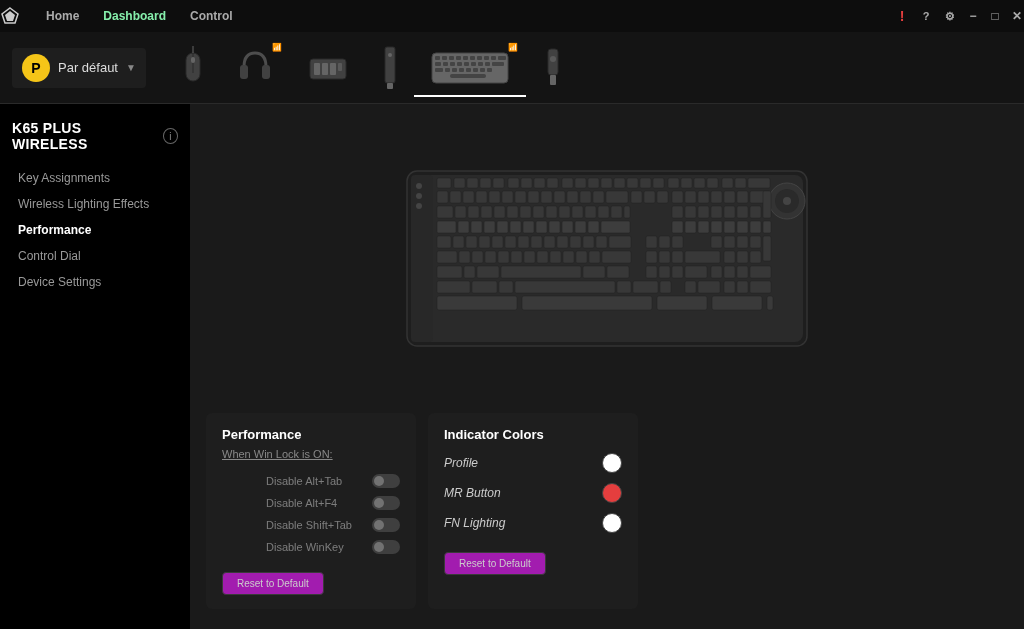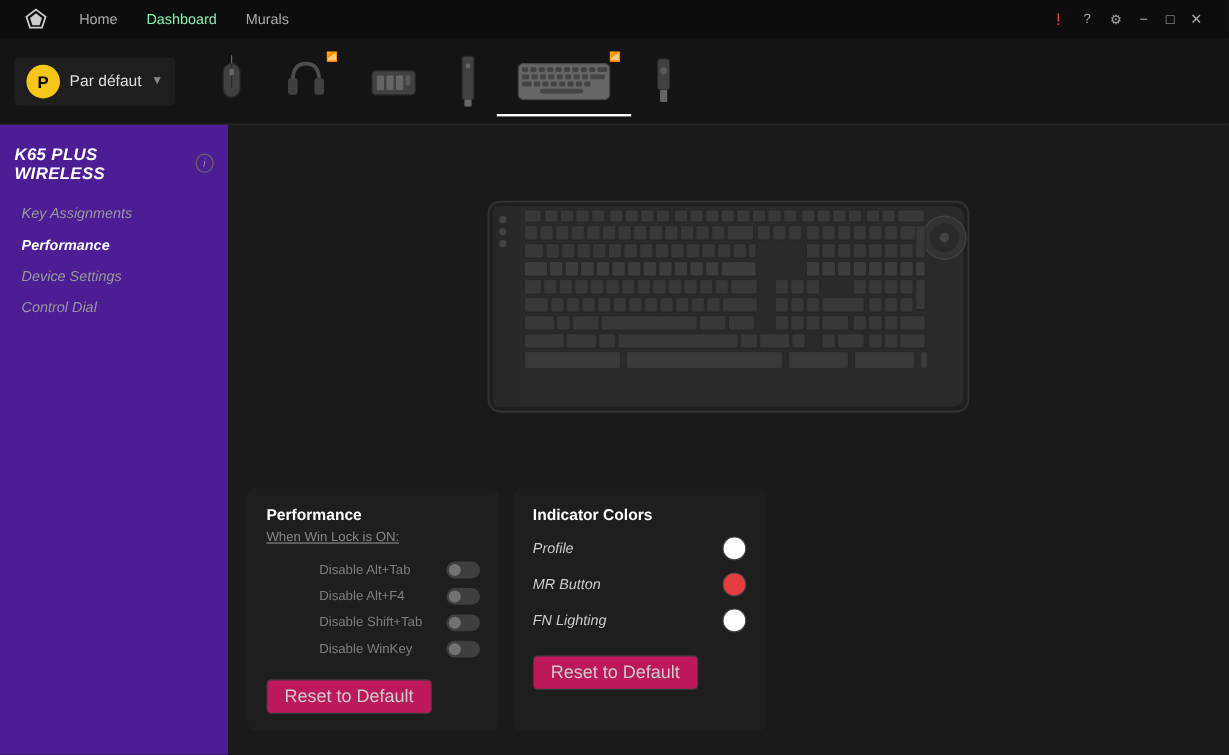--- a/index.html
+++ b/index.html
@@ -12,22 +12,23 @@
       overflow: hidden;
       font-size: 13px;
     }
 
     
     .titlebar {
       height: 32px;
       background: #0d0d0d;
       display: flex;
       align-items: center;
-      padding: 0 20px;
+      padding: 0 0;
       gap: 16px;
+      font-weight: bold;
     }
     .titlebar-nav {
       display: flex;
       gap: 4px;
     }
     .titlebar-nav-item {
       color: #aaa;
       font-size: 12px;
       padding: 4px 10px;
       cursor: pointer;
@@ -143,24 +144,23 @@
 
     
     .main {
       display: flex;
       height: calc(629px - 32px - 72px);
     }
 
     
     .sidebar {
       width: 190px;
-      background: #4c1d95;
+      background: #000000;
       padding: 16px 12px;
       flex-shrink: 0;
-      font-style: italic;
     }
     .device-title-row {
       display: flex;
       align-items: center;
       gap: 8px;
       margin-bottom: 14px;
     }
     .device-title {
       font-size: 14px;
       font-weight: 600;
@@ -288,43 +288,43 @@
     .color-dot {
       width: 20px;
       height: 20px;
       border-radius: 50%;
       cursor: pointer;
       border: 1px solid #444;
     }
 
     .reset-btn {
       margin-top: 14px;
-      background: #be185d;
+      background: #a21caf;
       border: 1px solid #3a3a3a;
       color: #ccc;
       padding: 5px 14px;
       border-radius: 4px;
-      font-size: 15px;
+      font-size: 10px;
       cursor: pointer;
     }
   </style>
 </head>
 <body>
 
 <div class="titlebar">
 
   <svg width="20" height="20" viewBox="0 0 20 20">
     <polygon points="10,2 18,8 15,17 5,17 2,8" fill="none" stroke="#ccc" stroke-width="1.5"></polygon>
     <polygon points="10,5 15,9 13,15 7,15 5,9" fill="#ccc"></polygon>
   </svg>
 
   <nav class="titlebar-nav">
     <span class="titlebar-nav-item">Home</span>
     <span class="titlebar-nav-item active">Dashboard</span>
-    <span class="titlebar-nav-item">Murals</span>
+    <span class="titlebar-nav-item">Control</span>
   </nav>
 
   <div class="titlebar-controls">
     <span class="ctrl-icon red">!</span>
     <span class="ctrl-icon">?</span>
     <span class="ctrl-icon">⚙</span>
     <span class="win-btn">−</span>
     <span class="win-btn">□</span>
     <span class="win-btn">✕</span>
   </div>
@@ -422,23 +422,24 @@
 
 <div class="main">
 
   <div class="sidebar">
     <div class="device-title-row">
       <span class="device-title">K65 PLUS WIRELESS</span>
       <div class="info-icon">i</div>
     </div>
     <ul class="sidebar-menu">
       <li class="sidebar-menu-item">Key Assignments</li>
+      <li class="sidebar-menu-item">Wireless Lighting Effects</li>
       <li class="sidebar-menu-item active">Performance</li>
+      <li class="sidebar-menu-item">Control Dial</li>
       <li class="sidebar-menu-item">Device Settings</li>
-      <li class="sidebar-menu-item">Control Dial</li>
     </ul>
   </div>
 
   <div class="content">
 
     <div class="keyboard-area">
       <svg width="420" height="185" viewBox="0 0 420 185">
 
         <rect x="10" y="5" width="400" height="175" rx="10" fill="#1e1e1e" stroke="#333" stroke-width="1.5"></rect>
         <rect x="14" y="9" width="392" height="167" rx="8" fill="#2a2a2a"></rect>

